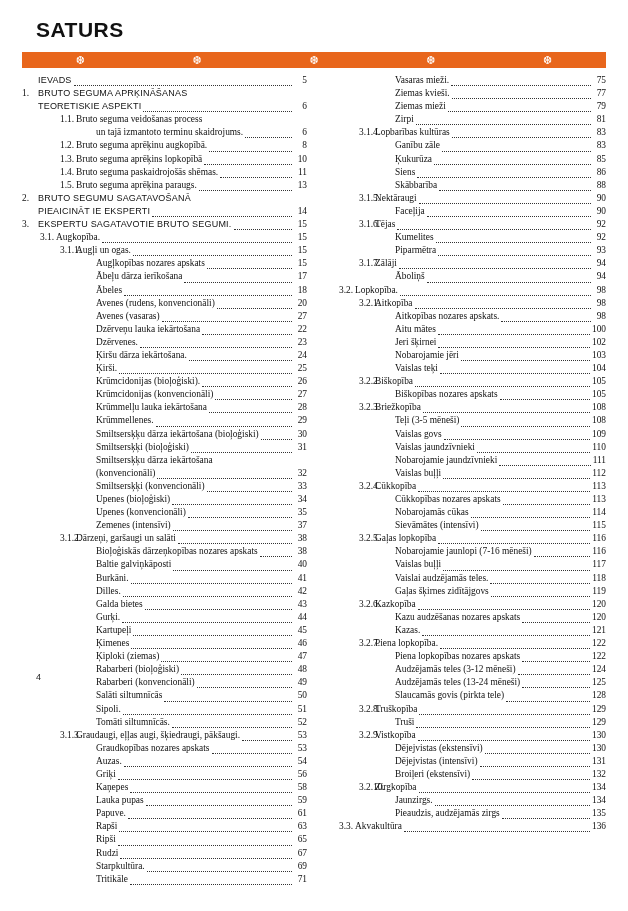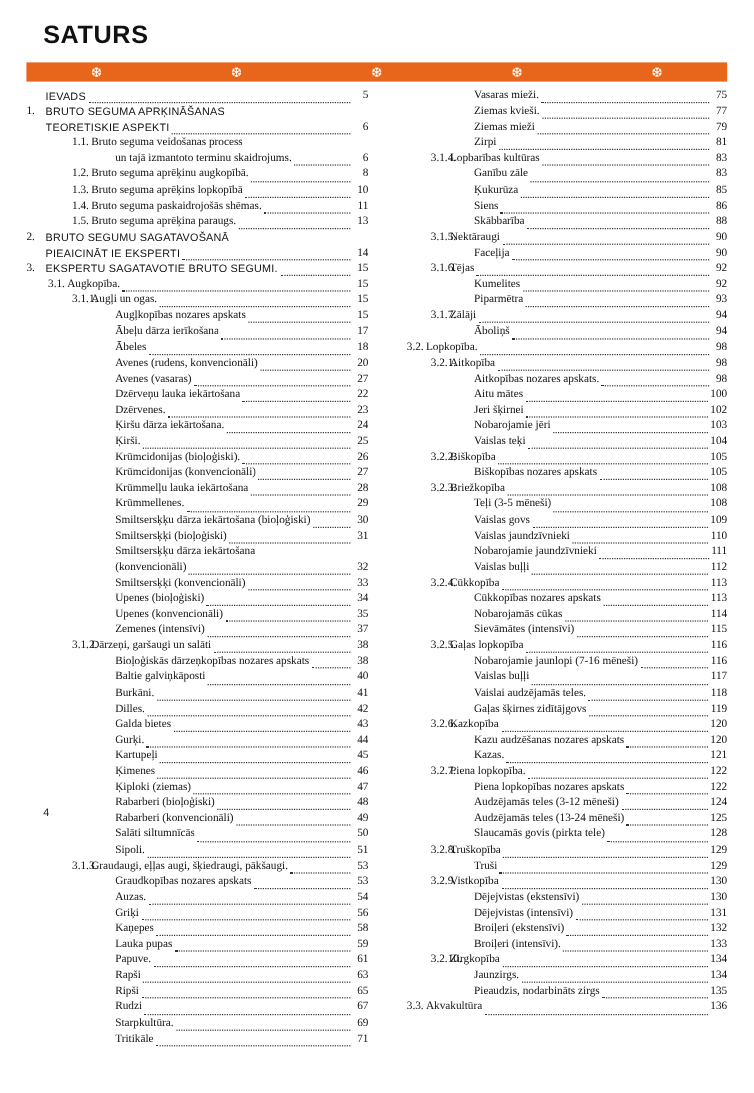--- a/index.html
+++ b/index.html
@@ -401,20 +401,26 @@
           <span class="label">Salāti siltumnīcās</span>
           <span class="dots"></span>
           <span class="page-no">50</span>
         </div>
         <div class="toc-line ind3">
           <span class="num"></span>
           <span class="label">Sipoli.</span>
           <span class="dots"></span>
           <span class="page-no">51</span>
         </div>
+        <div class="toc-line ind3">
+          <span class="num"></span>
+          <span class="label">Tomāti siltumnīcās.</span>
+          <span class="dots"></span>
+          <span class="page-no">52</span>
+        </div>
         <div class="toc-line ind2">
           <span class="num">3.1.3.</span>
           <span class="label">Graudaugi, eļļas augi, šķiedraugi, pākšaugi.</span>
           <span class="dots"></span>
           <span class="page-no">53</span>
         </div>
         <div class="toc-line ind3">
           <span class="num"></span>
           <span class="label">Graudkopības nozares apskats</span>
           <span class="dots"></span>
@@ -799,41 +805,35 @@
           <span class="label">Dējejvistas (intensīvi)</span>
           <span class="dots"></span>
           <span class="page-no">131</span>
         </div>
         <div class="toc-line ind3">
           <span class="num"></span>
           <span class="label">Broiļeri (ekstensīvi)</span>
           <span class="dots"></span>
           <span class="page-no">132</span>
         </div>
-        <div class="toc-line ind3">
-          <span class="num"></span>
-          <span class="label">Broiļeri (intensīvi).</span>
-          <span class="dots"></span>
-          <span class="page-no">133</span>
-        </div>
         <div class="toc-line ind2">
           <span class="num">3.2.10.</span>
           <span class="label">Zirgkopība</span>
           <span class="dots"></span>
           <span class="page-no">134</span>
         </div>
         <div class="toc-line ind3">
           <span class="num"></span>
           <span class="label">Jaunzirgs.</span>
           <span class="dots"></span>
           <span class="page-no">134</span>
         </div>
         <div class="toc-line ind3">
           <span class="num"></span>
-          <span class="label">Pieaudzis, nodarbināts zirgs</span>
+          <span class="label">Pieaudzis, audzējamās zirgs</span>
           <span class="dots"></span>
           <span class="page-no">135</span>
         </div>
         <div class="toc-line ind1">
           <span class="num">3.3.</span>
           <span class="label">Akvakultūra</span>
           <span class="dots"></span>
           <span class="page-no">136</span>
         </div>
       </div>

